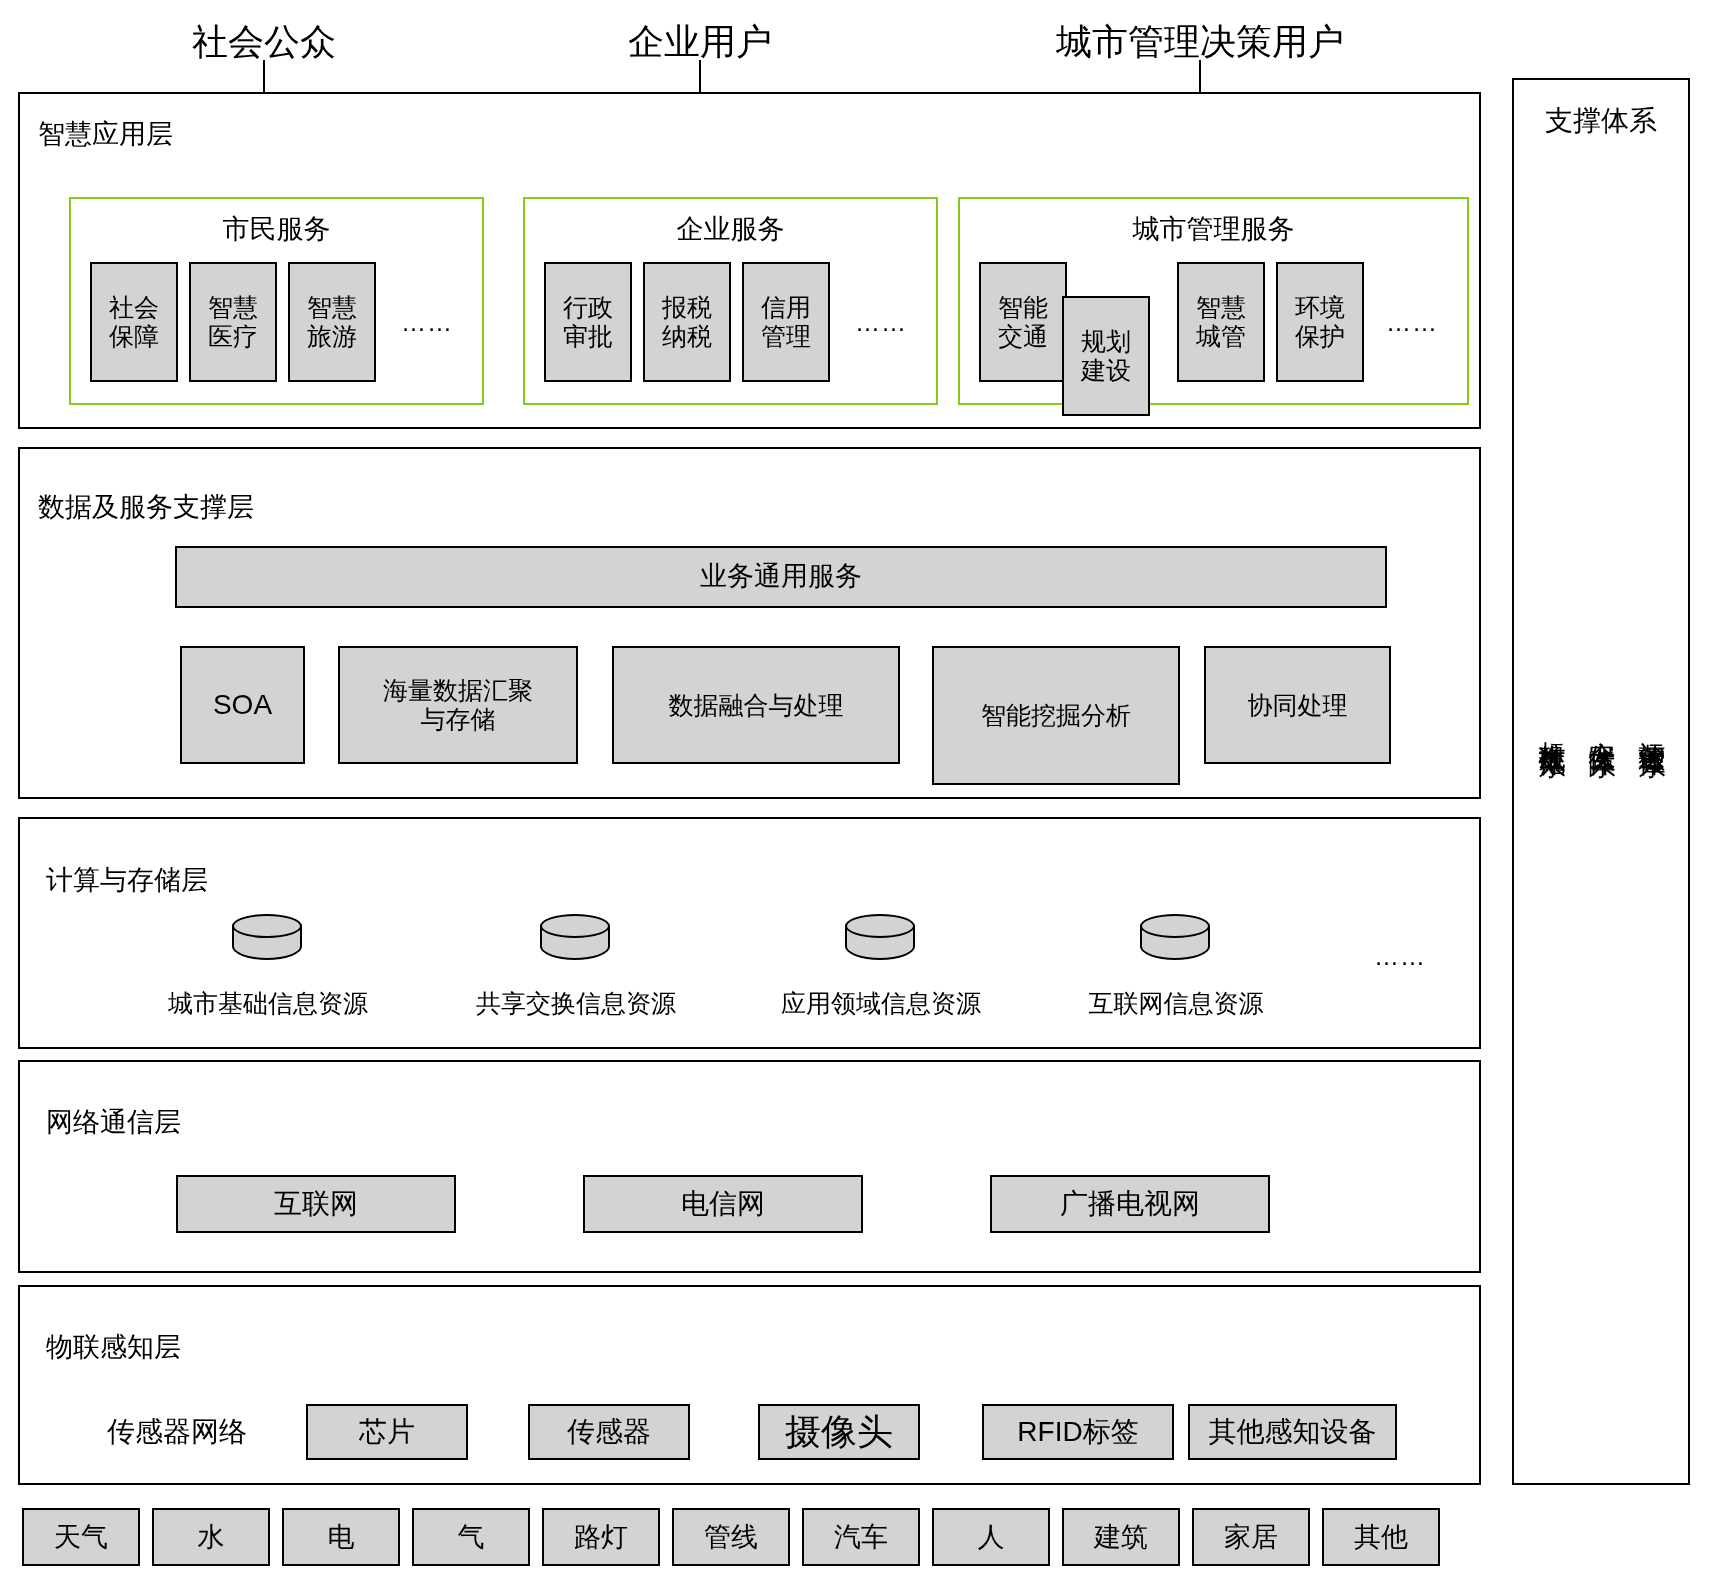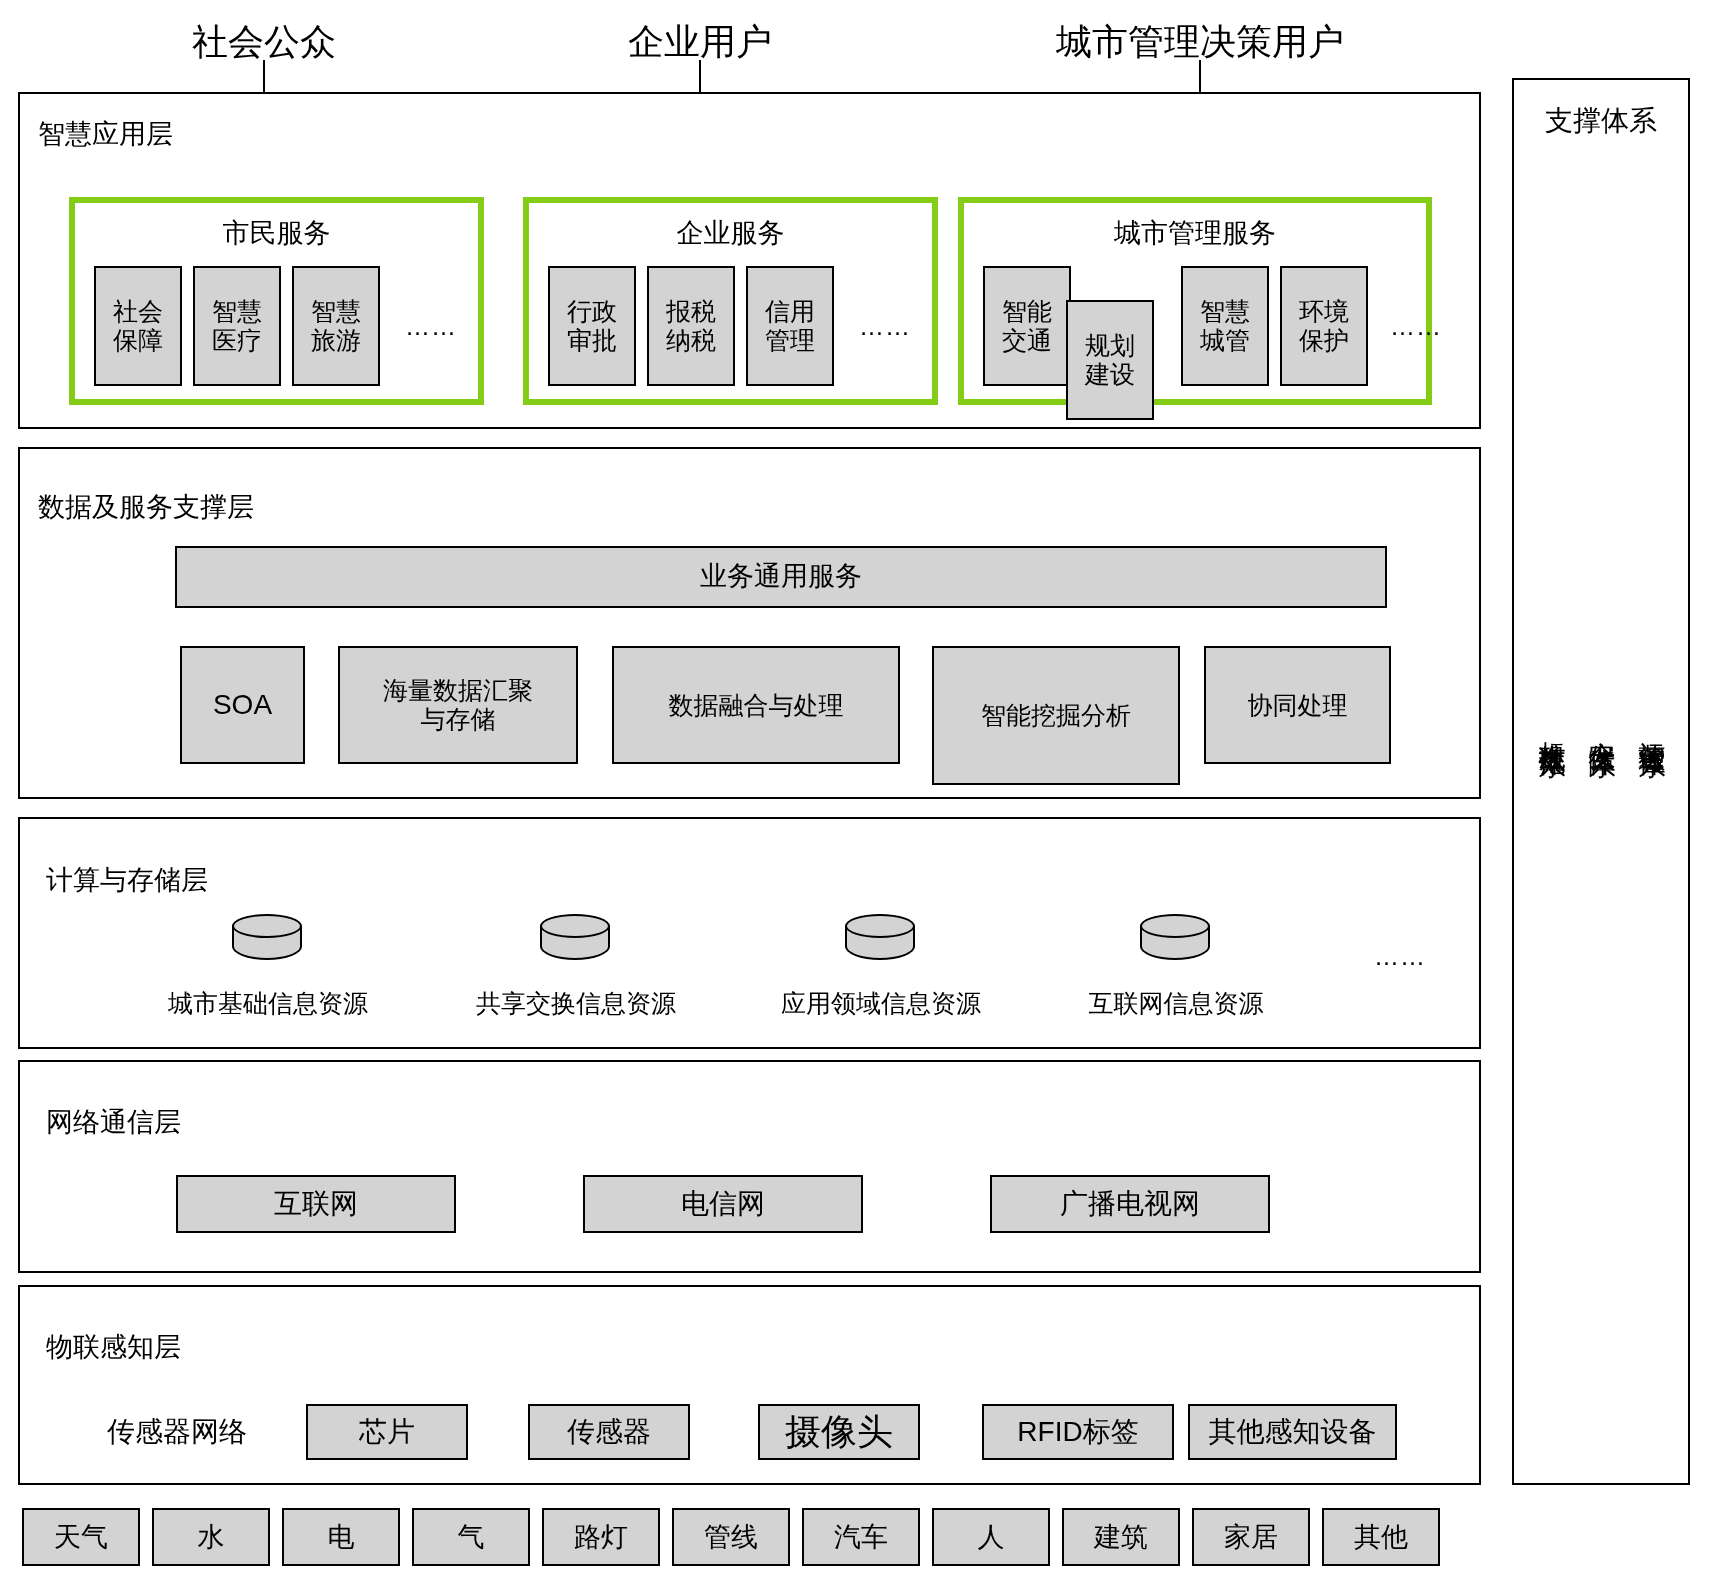--- a/index.html
+++ b/index.html
@@ -43,21 +43,21 @@
     background: #fff;
     box-sizing: border-box;
   }
   .layer-title {
     position: absolute;
     font-size: 27px;
     white-space: nowrap;
   }
   .grp {
     position: absolute;
-    border: 6px solid #84cc16;
+    border: 2px solid #84cc16;
     background: #fff;
     box-sizing: border-box;
   }
   .grp-title {
     position: absolute;
     width: 100%;
     text-align: center;
     font-size: 27px;
     top: 12px;
     left: 0;
@@ -186,21 +186,21 @@
       <div class="grp-title">企业服务</div>
       <div class="cell" style="left:19px; top:63px; width:88px; height:120px; white-space:pre-line;">行政
 审批</div>
       <div class="cell" style="left:118px; top:63px; width:88px; height:120px; white-space:pre-line;">报税
 纳税</div>
       <div class="cell" style="left:217px; top:63px; width:88px; height:120px; white-space:pre-line;">信用
 管理</div>
       <div class="cell nobox dots" style="left:316px; top:63px; width:80px; height:120px;">……</div>
     </div>
 
-    <div class="grp" style="left:938px; top:103px; width:474px; height:208px;">
+    <div class="grp" style="left:938px; top:103px; width:511px; height:208px;">
       <div class="grp-title">城市管理服务</div>
       <div class="cell" style="left:19px; top:63px; width:88px; height:120px; white-space:pre-line;">智能
 交通</div>
       <div class="cell" style="left:102px; top:63px; width:88px; height:120px; white-space:pre-line;margin-top:34px;">规划
 建设</div>
       <div class="cell" style="left:217px; top:63px; width:88px; height:120px; white-space:pre-line;">智慧
 城管</div>
       <div class="cell" style="left:316px; top:63px; width:88px; height:120px; white-space:pre-line;">环境
 保护</div>
       <div class="cell nobox dots" style="left:412px; top:63px; width:80px; height:120px;">……</div>

